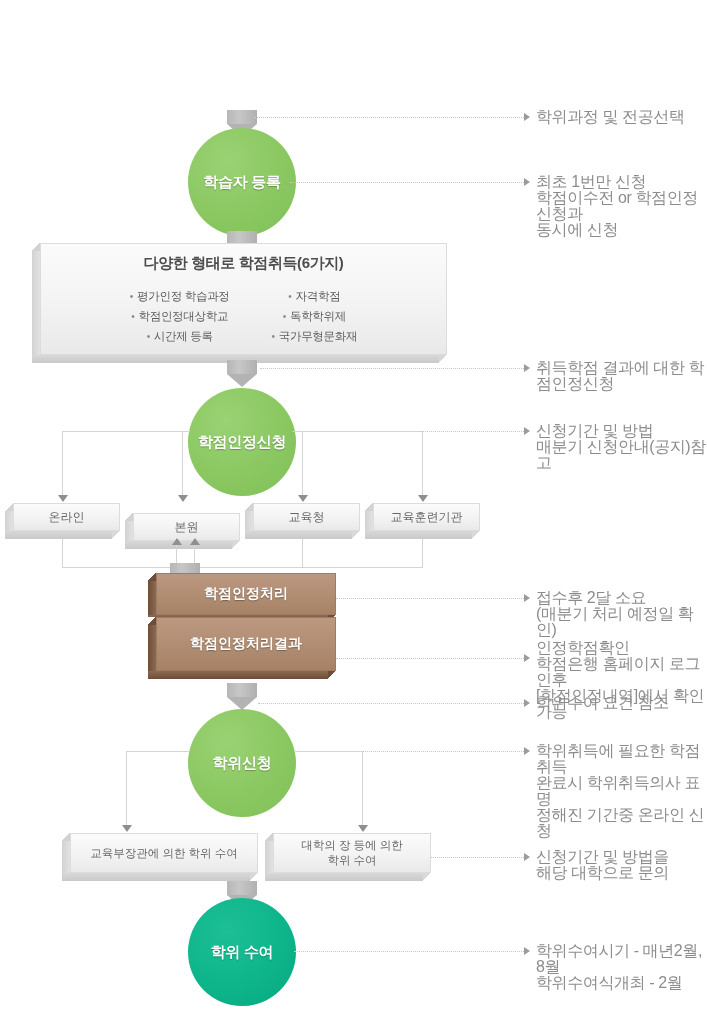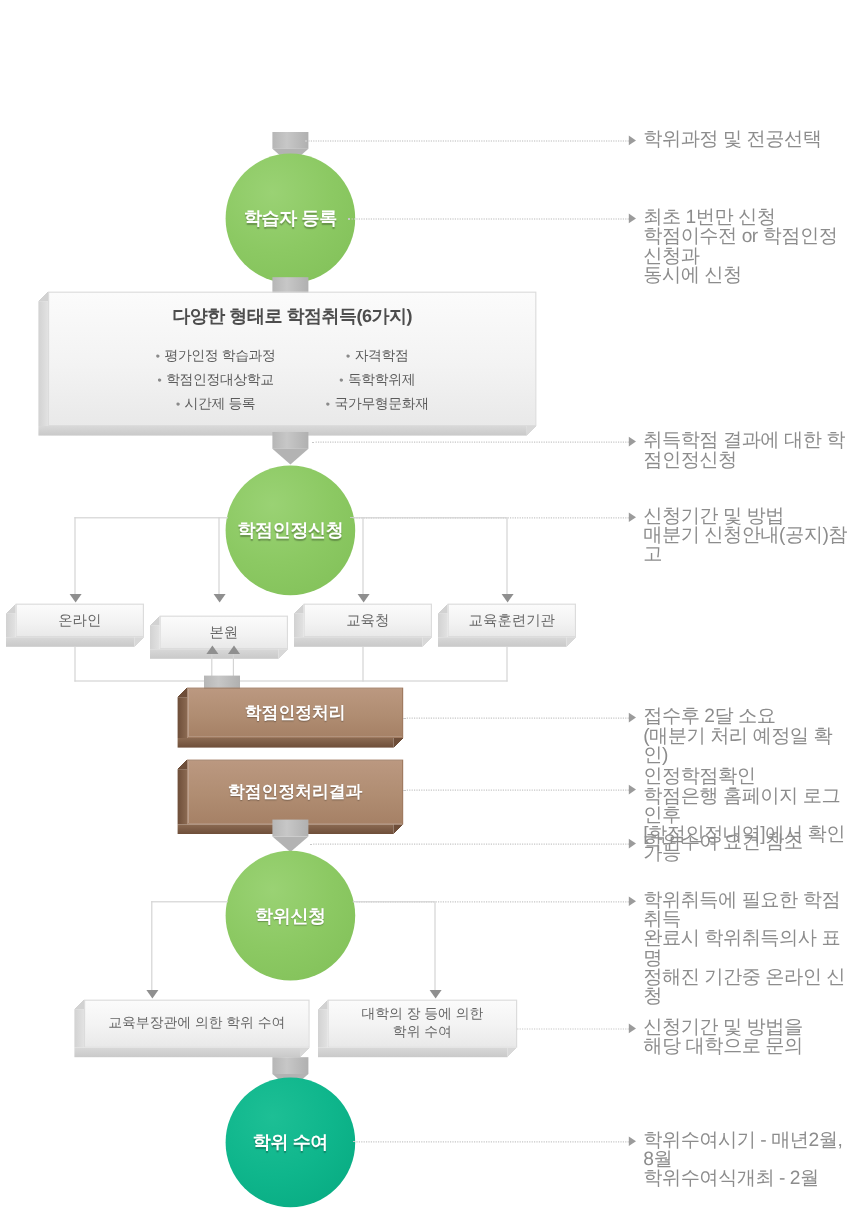--- a/index.html
+++ b/index.html
@@ -332,21 +332,21 @@
     <div class="face" style="font-size:14px;">
       <span>학점인정처리</span>
     </div>
   </div>
 
   <div class="leader" style="left:336px; top:598px; width:188px;"></div>
   <div class="ann-arrow" style="left:524px; top:594px;"></div>
   <div class="ann" style="left:536px; top:590px; width:176px;">접수후 2달 소요
 (매분기 처리 예정일 확인)</div>
 
-  <div class="box3d brown" style="left:148px; top:633px; width:188px; height:62px;">
+  <div class="box3d brown" style="left:148px; top:617px; width:188px; height:62px;">
     <div class="side"></div>
       <div class="bottom"></div>
     <div class="corner-tl"></div>
       <div class="corner-br"></div>
     <div class="face" style="font-size:14px;">
       <span>학점인정처리결과</span>
     </div>
   </div>
 
   <div class="leader" style="left:336px; top:658px; width:188px;"></div>

